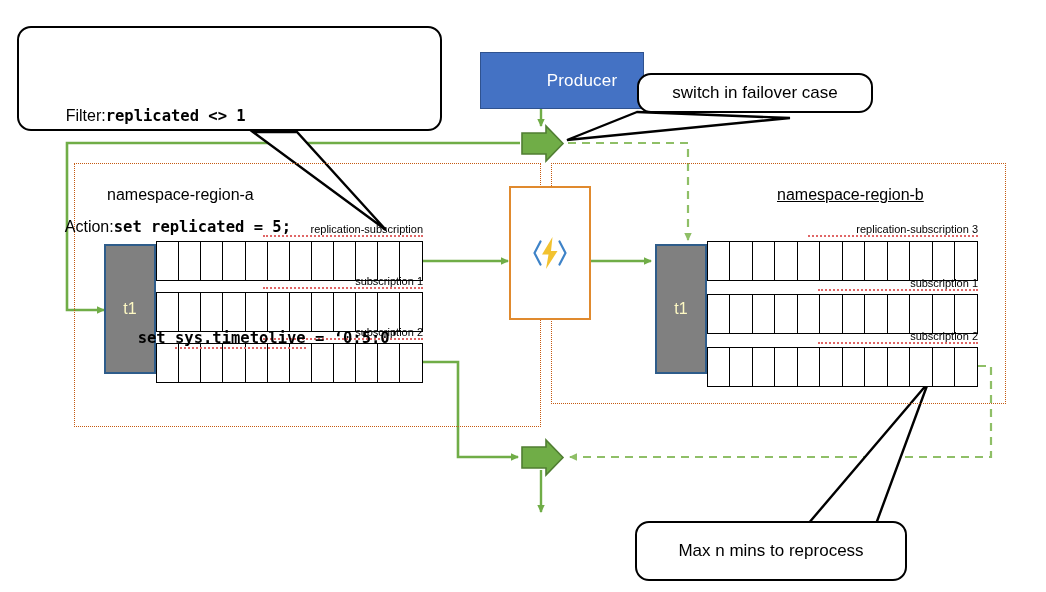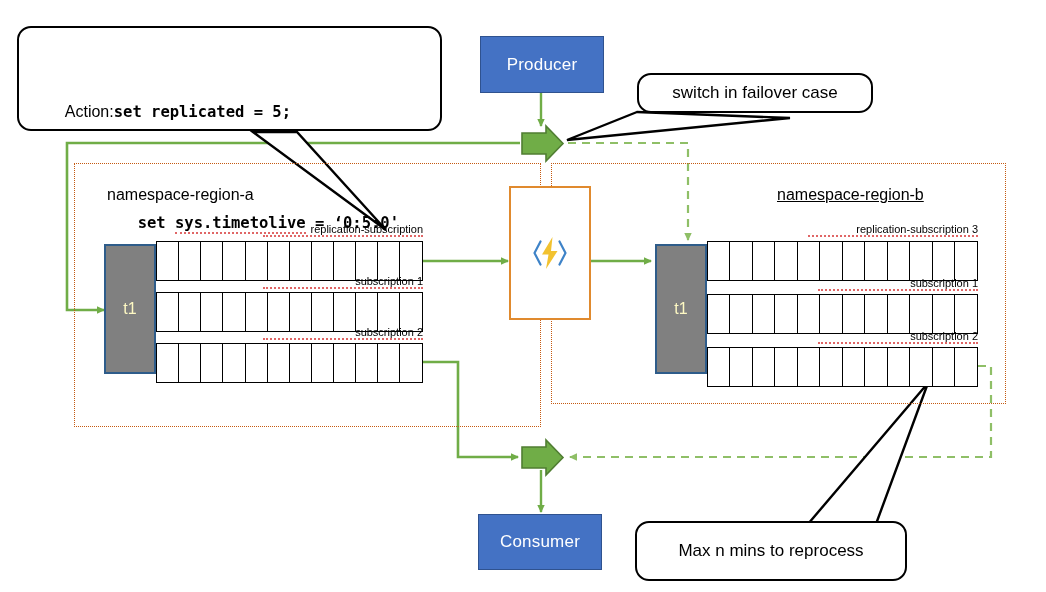--- a/index.html
+++ b/index.html
@@ -166,25 +166,22 @@
     <path d="M253,132 L386,230 L297,132 Z" fill="#ffffff" stroke="#000000" stroke-width="2.4" stroke-linejoin="miter"></path>
 
     <path d="M637,112 L567,140 L790,118 Z" fill="#ffffff" stroke="#000000" stroke-width="2.4"></path>
 
     <path d="M808,524 L928,383 L876,524 Z" fill="#ffffff" stroke="#000000" stroke-width="2.4"></path>
   </svg>
 
   <div class="region-frame" style="left:74px; top:163px; width:465px; height:262px;"></div>
   <div class="region-frame" style="left:551px; top:163px; width:453px; height:239px;"></div>
 
-  <div class="endpoint-box" style="left:480px; top:36px; width:122px; height:55px;">
+  <div class="endpoint-box" style="left:480px; top:52px; width:122px; height:55px;padding-left:40px;">
     <span>Producer</span>
-  </div>
-  <div class="endpoint-box" style="left:478px; top:514px; width:122px; height:54px;">
-    <span>Consumer</span>
   </div>
 
   <div class="func-box" style="left:509px; top:186px; width:82px; height:134px;">
     <svg width="46" height="40" viewBox="0 0 46 40">
       <path d="M13.5,8.5 L7.5,20 L13.5,31.5" fill="none" stroke="#3E83C8" stroke-width="2.2" stroke-linecap="round" stroke-linejoin="round"></path>
       <path d="M32.5,8.5 L38.5,20 L32.5,31.5" fill="none" stroke="#3E83C8" stroke-width="2.2" stroke-linecap="round" stroke-linejoin="round"></path>
       <path d="M25.5,4 L15,21.5 L21.5,21.5 L19,36 L30.5,18 L24,18 Z" fill="#F2C230"></path>
     </svg>
   </div>
 
@@ -290,20 +287,23 @@
     <div class="queue-cell"></div>
     <div class="queue-cell"></div>
     <div class="queue-cell"></div>
     <div class="queue-cell"></div>
     <div class="queue-cell"></div>
     <div class="queue-cell"></div>
     <div class="queue-cell"></div>
   </div>
 
   <div class="callout callout-code" style="left:17px; top:26px; width:425px; height:105px;">
+    <div style="margin-top:4px;">
+      <span class="lbl">Filter:</span><span class="mono">replicated &lt;&gt; 1</span>
+    </div>
     <div>
       <span class="lbl">Action:</span><span class="mono">set replicated = 5;</span>
     </div>
     <div style="padding-left:72px;">
       <span class="mono">set </span><span class="mono squiggle">sys.timetolive</span><span class="mono"> = ‘0:5:0'</span>
     </div>
   </div>
 
   <div class="callout callout-plain" style="left:637px; top:73px; width:236px; height:40px;">
     <span>switch in failover case</span>

